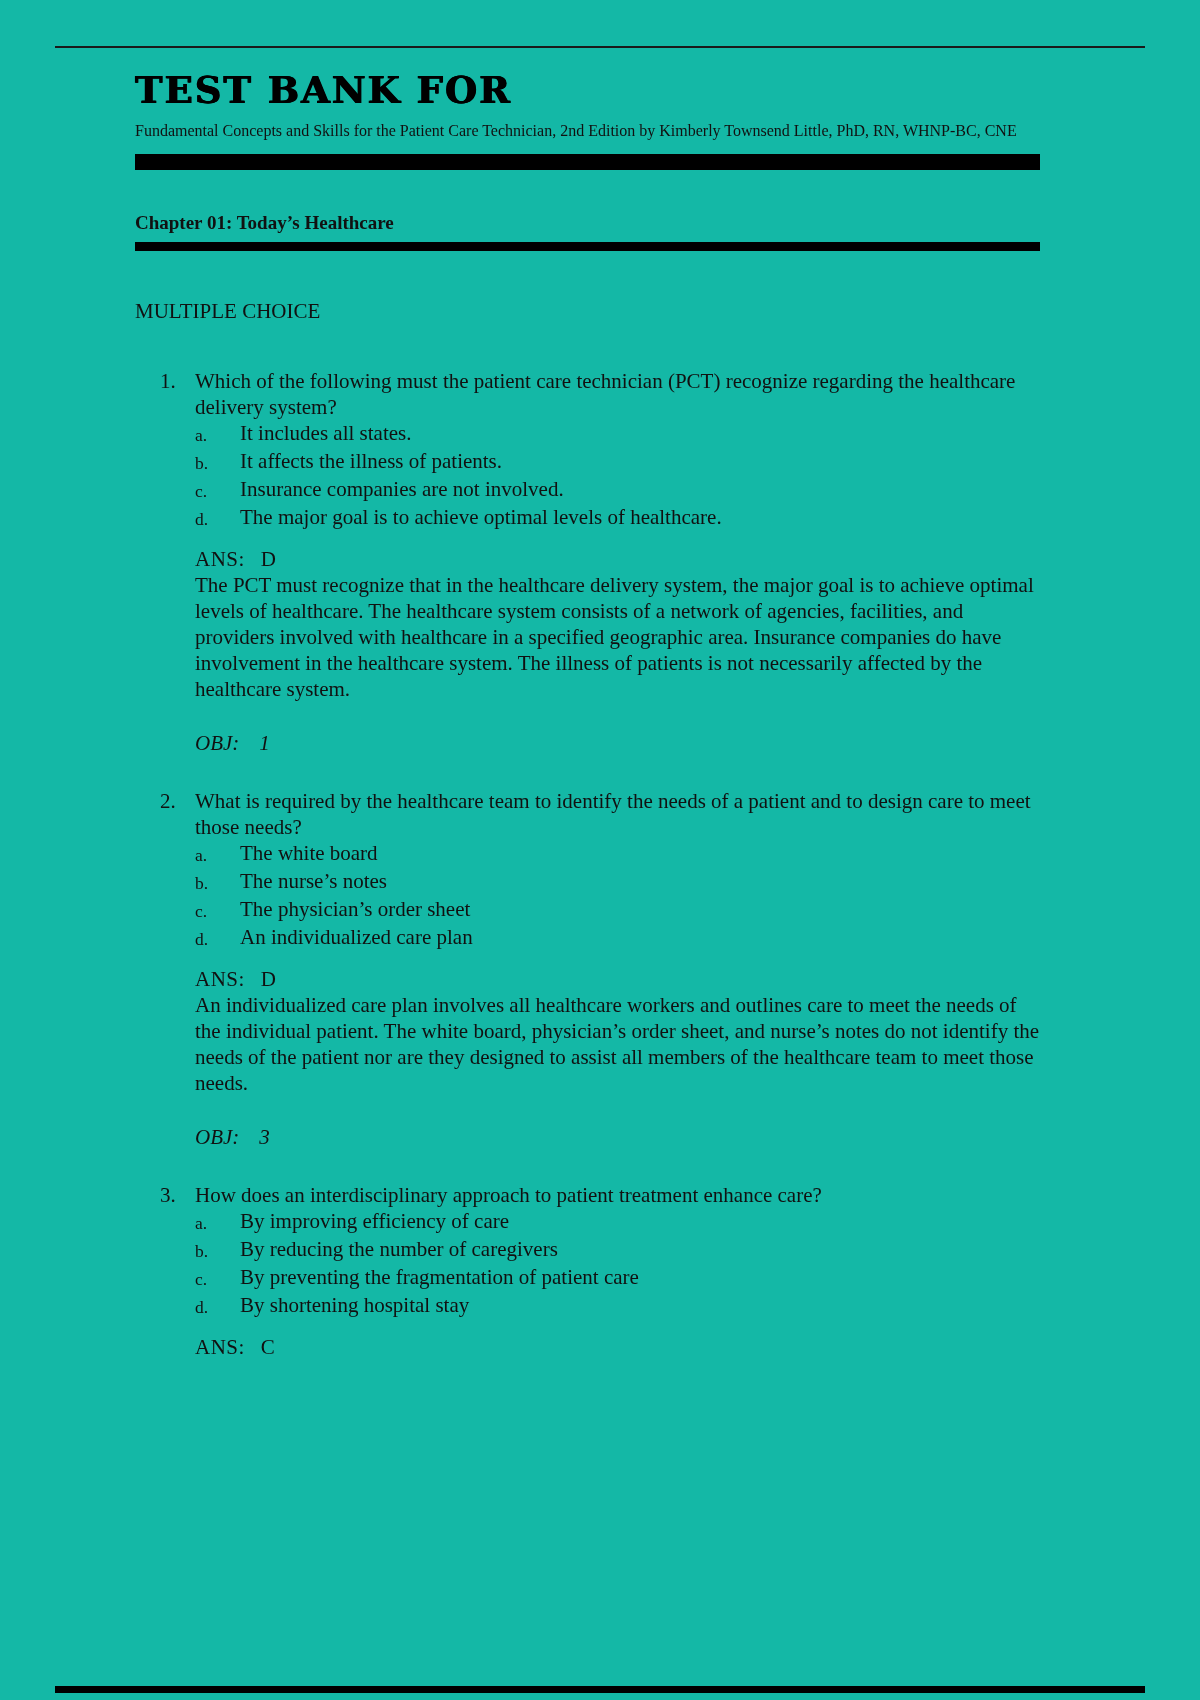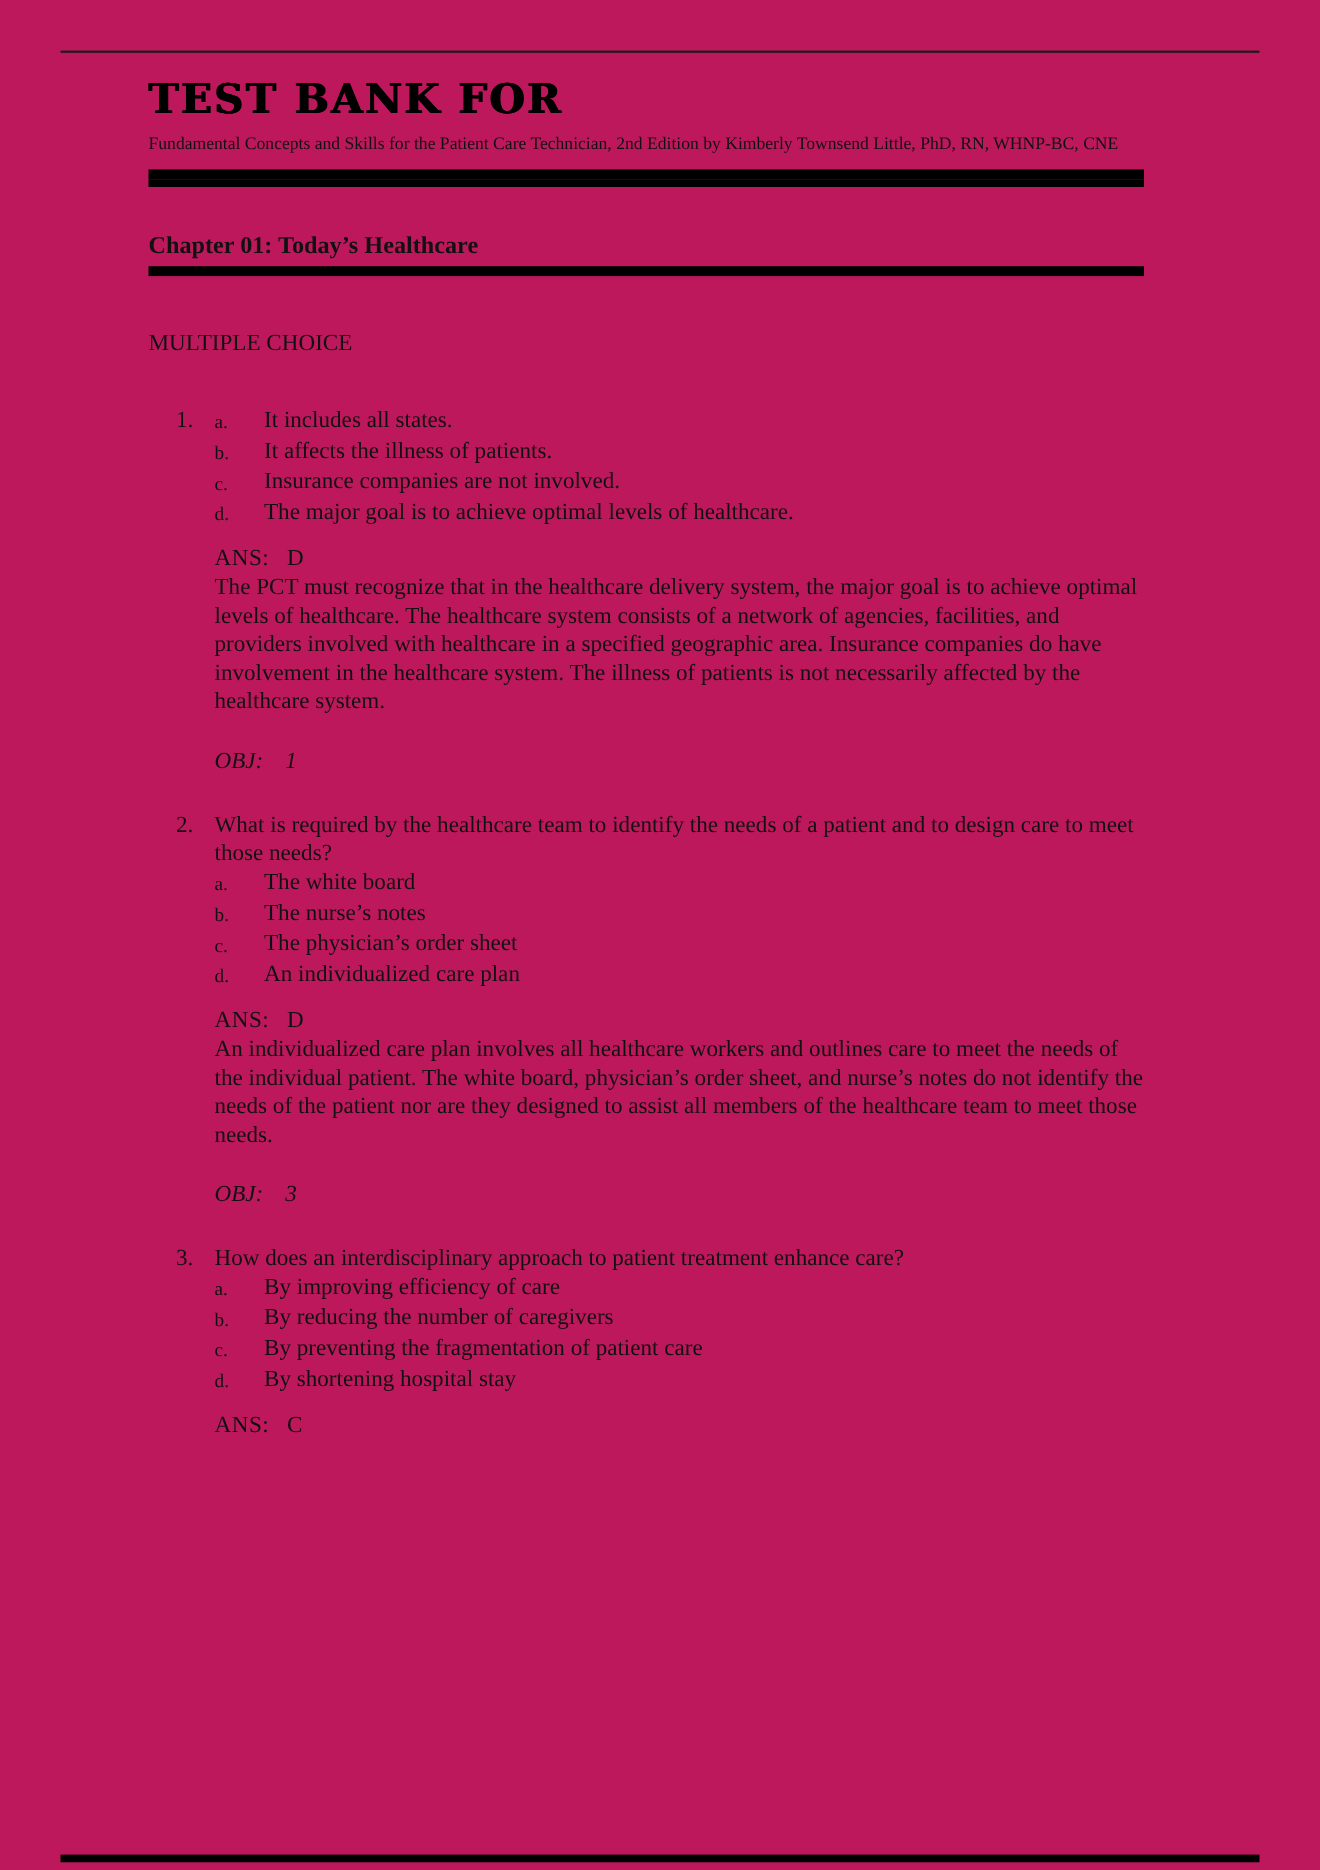--- a/index.html
+++ b/index.html
@@ -11,21 +11,21 @@
     width: 1200px;
     height: 1700px;
     position: relative;
     overflow: hidden;
     font-family: "Liberation Serif", "DejaVu Serif", serif;
     color: #111111;
   }
   .page {
     position: absolute;
     inset: 0;
-    background: #be185d;
+    background: #14b8a6;
   }
   .top-hairline {
     position: absolute;
     top: 46px;
     left: 55px;
     width: 1090px;
     height: 2px;
     background: #1a1a1a;
   }
   .bottom-bar {
@@ -68,21 +68,21 @@
     width: 100%;
   }
   .chapter-range {
     font-weight: bold;
     font-size: 22px;
     line-height: 26px;
     margin: 8px 0 6px 0;
   }
   .chapter-title {
     font-weight: bold;
-    font-size: 22px;
+    font-size: 19px;
     line-height: 26px;
     margin: 40px 0 6px 0;
   }
   .section-heading {
     font-weight: normal;
     font-size: 21px;
     margin: 48px 0 0 0;
   }
   .questions {
     margin-top: 44px;
@@ -159,20 +159,21 @@
     <div class="chapter-title">Chapter 01: Today’s Healthcare</div>
 
     <div class="thick-bar"></div>
 
     <div class="section-heading">MULTIPLE CHOICE</div>
 
     <div class="questions">
         <div class="question">
           <div class="q-num">1.</div>
           <div class="q-body">
+            <p class="q-text">Which of the following must the patient care technician (PCT) recognize regarding the healthcare delivery system?</p>
             <div class="choices">
               <div class="choice">
                 <span class="choice-label">a.</span>
                 <span class="choice-text">It includes all states.</span>
               </div>
               <div class="choice">
                 <span class="choice-label">b.</span>
                 <span class="choice-text">It affects the illness of patients.</span>
               </div>
               <div class="choice">

